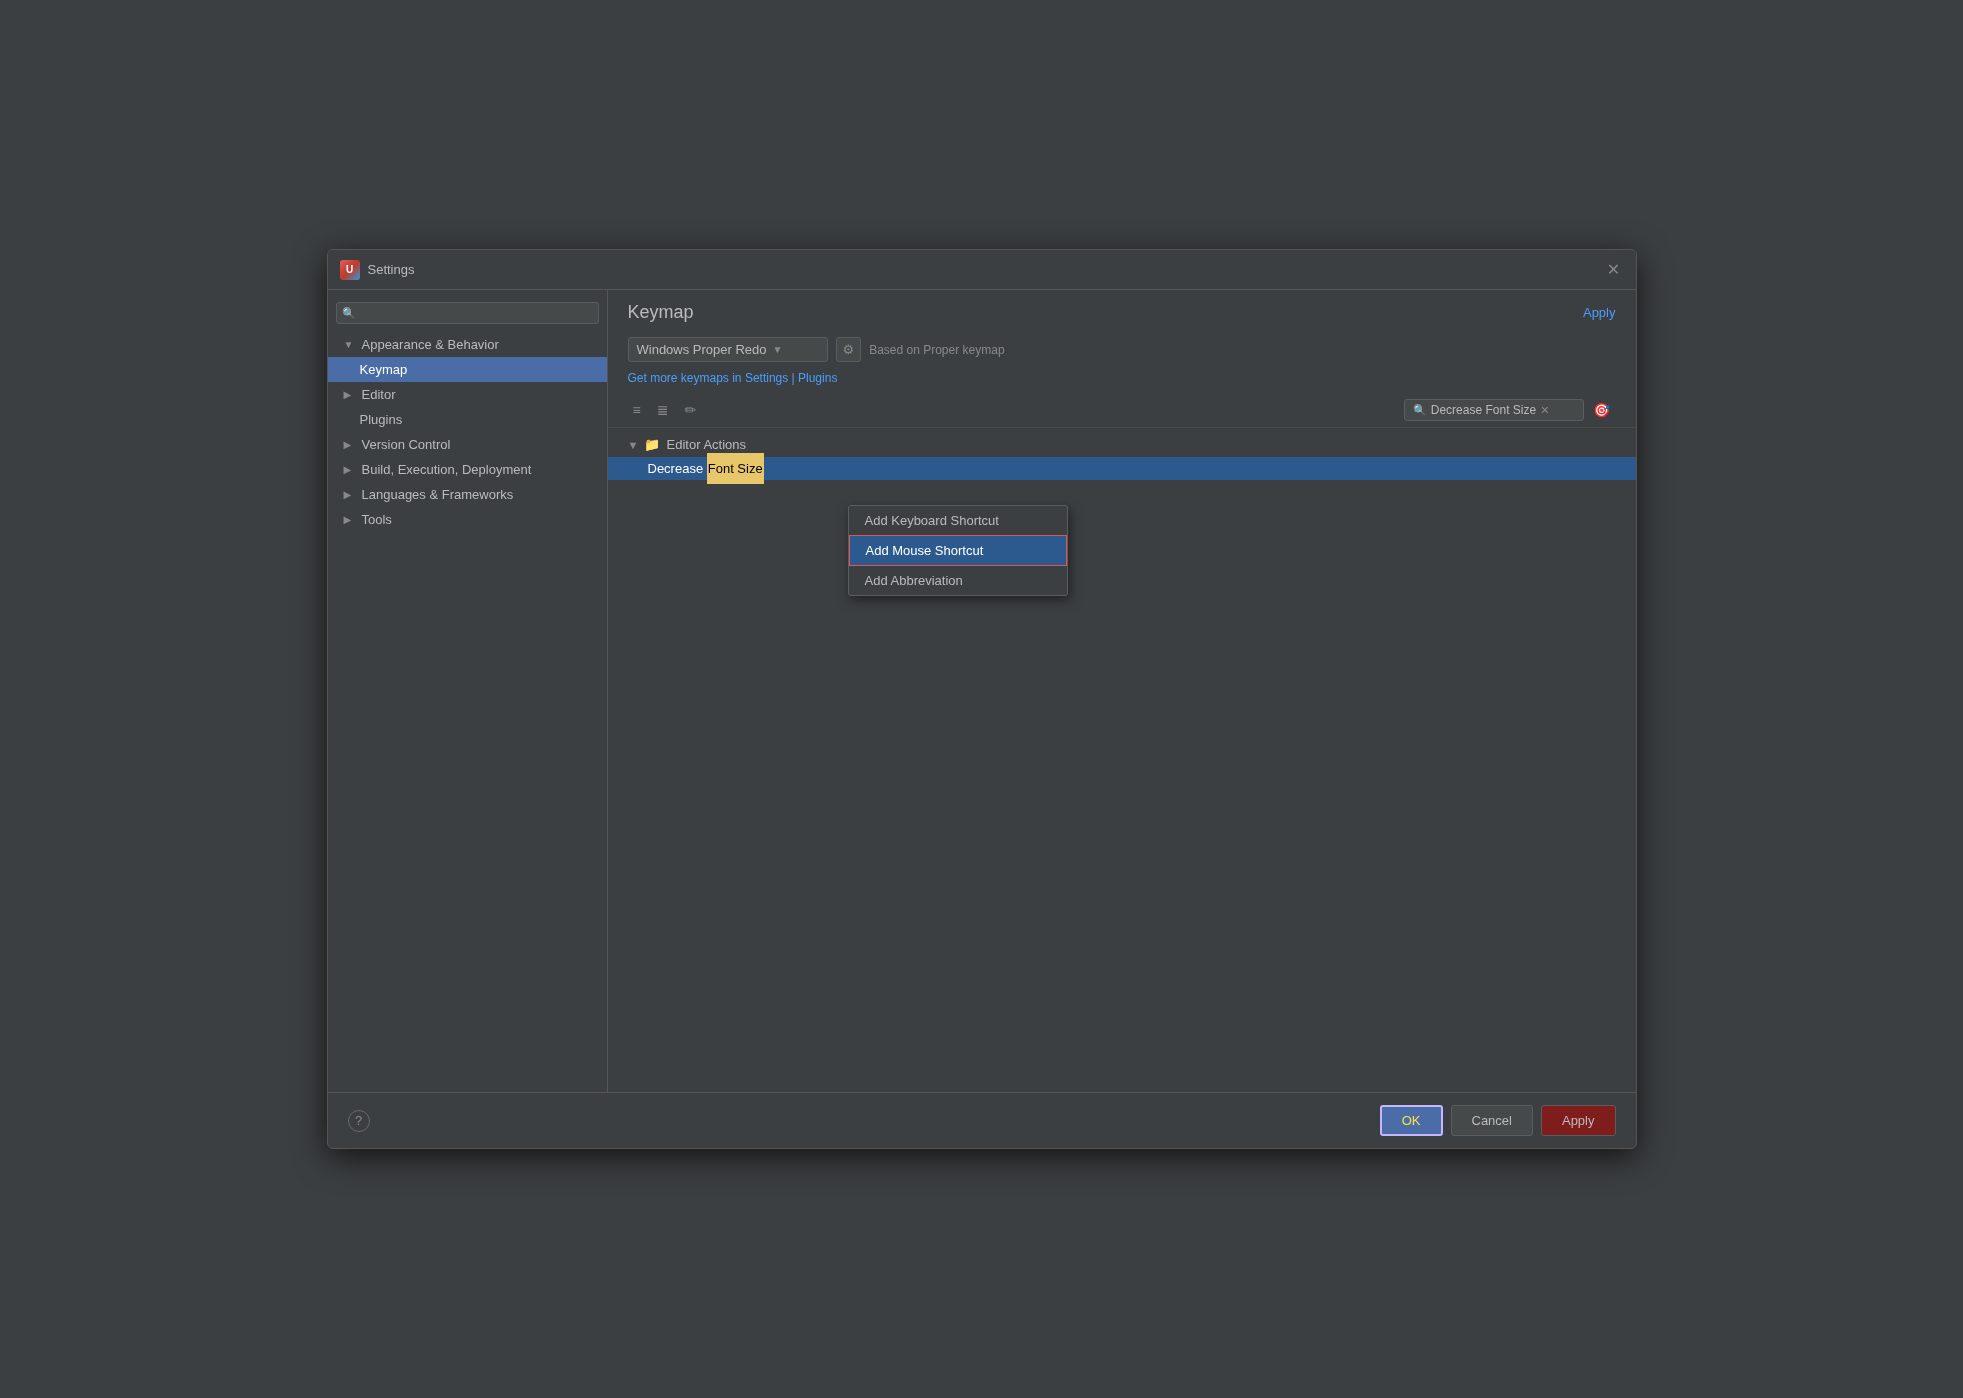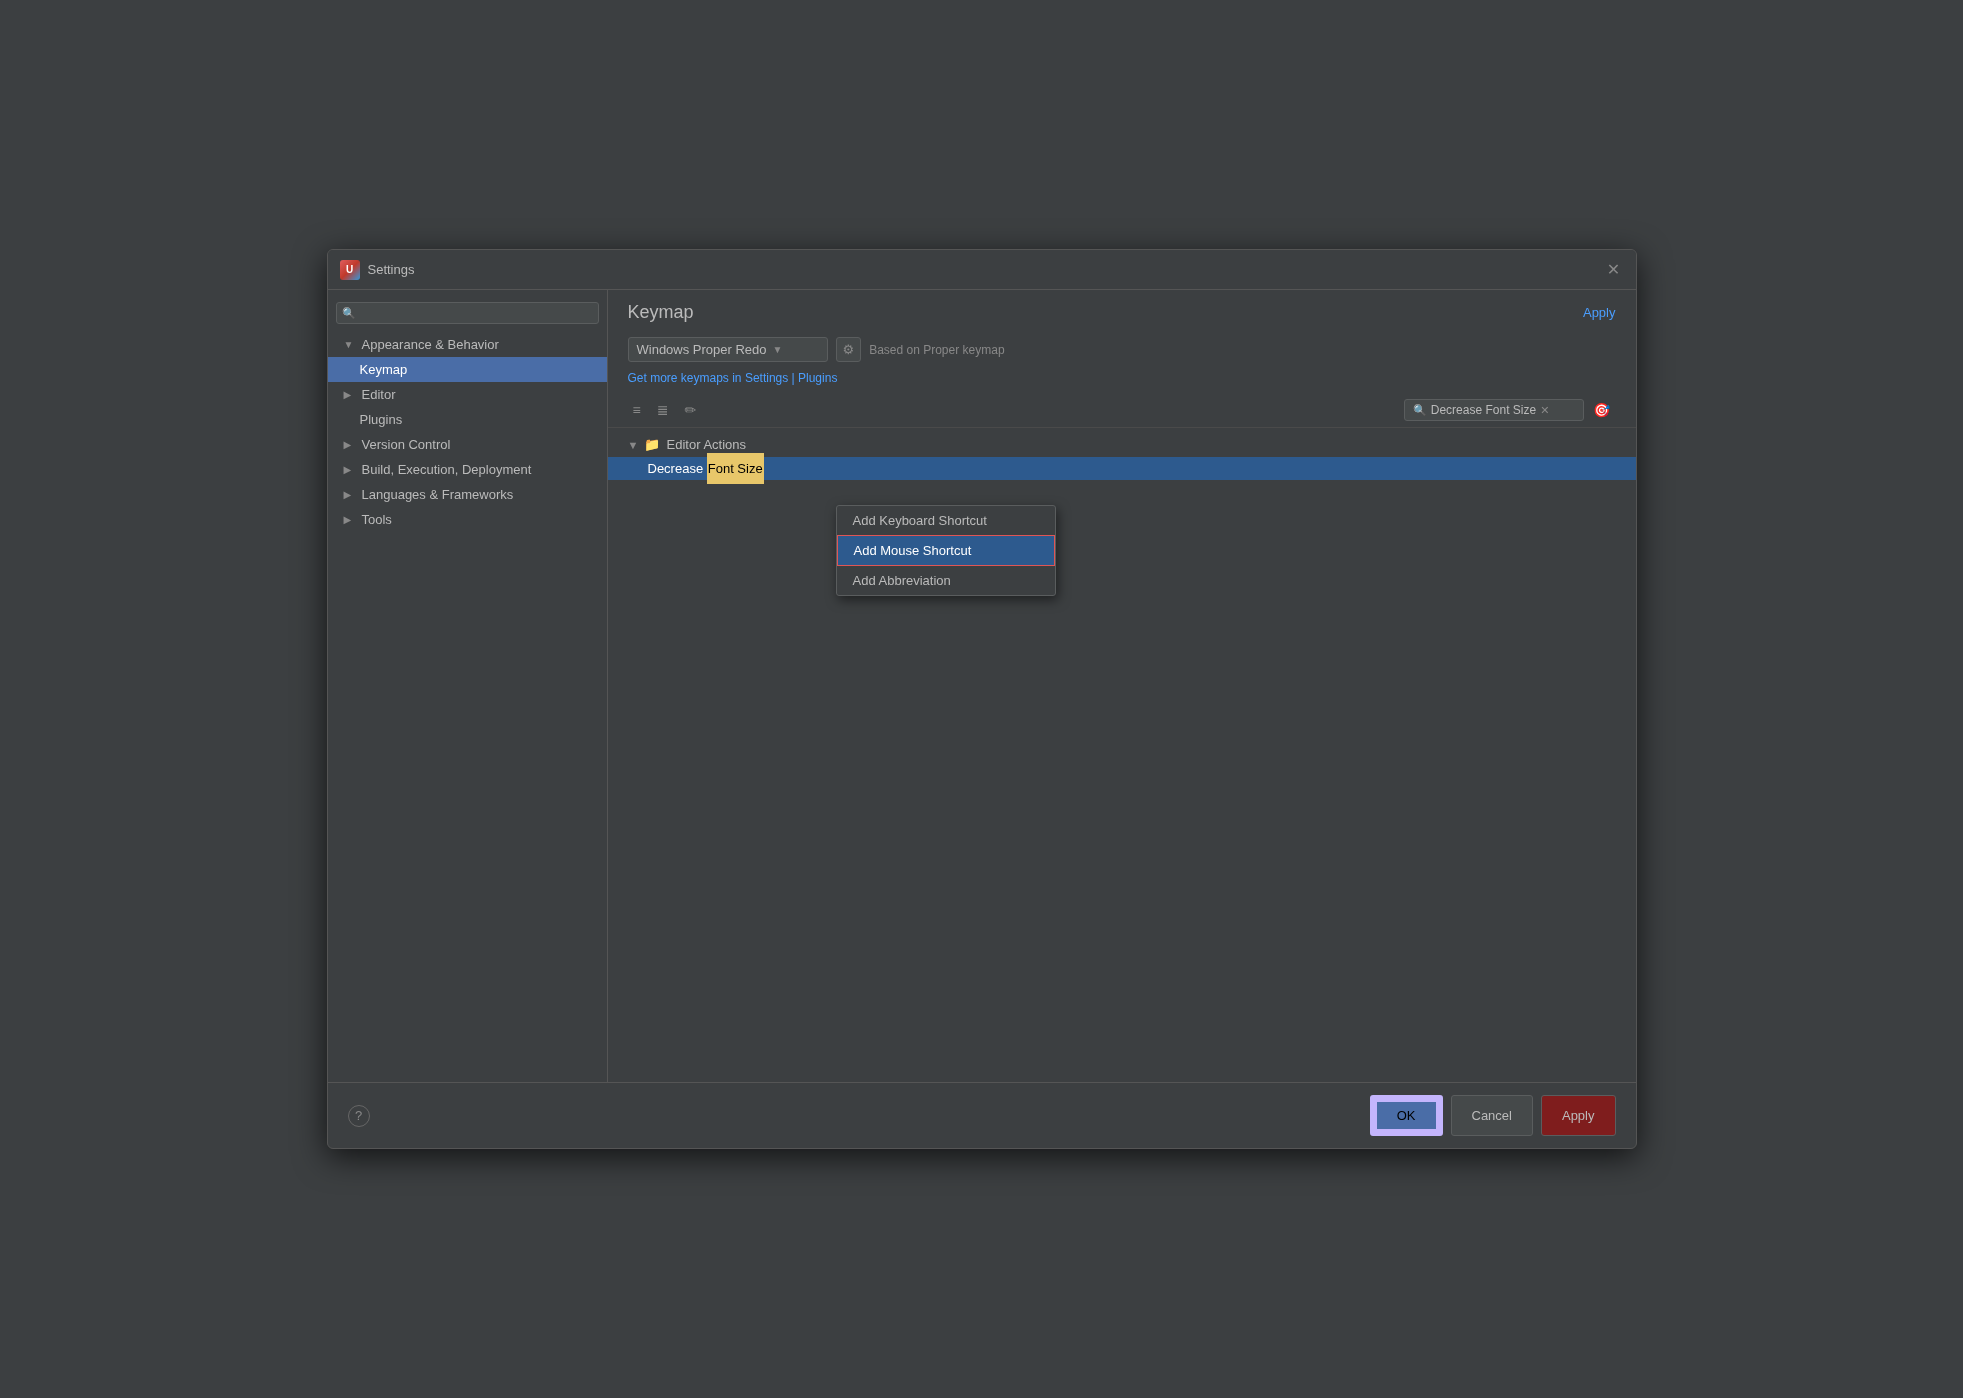--- a/index.html
+++ b/index.html
@@ -286,21 +286,21 @@
     }
     .context-menu {
       position: absolute;
       background: #3c3f41;
       border: 1px solid #5a5d5e;
       border-radius: 3px;
       box-shadow: 2px 4px 12px rgba(0,0,0,0.5);
       z-index: 100;
       min-width: 220px;
       top: 48px;
-      left: 228px;
+      left: 240px;
     }
     .context-menu-item {
       padding: 7px 16px;
       cursor: pointer;
       color: #bbbbbb;
       font-size: 13px;
       white-space: nowrap;
     }
     .context-menu-item.highlighted {
       background: #2d5a8e;
@@ -334,22 +334,22 @@
       gap: 8px;
     }
     .action-btn {
       padding: 6px 20px;
       border-radius: 3px;
       cursor: pointer;
       font-size: 13px;
     }
     .ok-btn {
       background: #4a6da7;
-      border: 7px solid #c4b5fd;
-      color: #000000;
+      border: 2px solid #c4b5fd;
+      color: #fde047;
     }
     .cancel-btn {
       background: #45494a;
       border: 1px solid #5a5d5e;
       color: #bbbbbb;
     }
     .apply-btn {
       background: #7f1d1d;
       border: 1px solid #5a5d5e;
       color: #bbbbbb;

